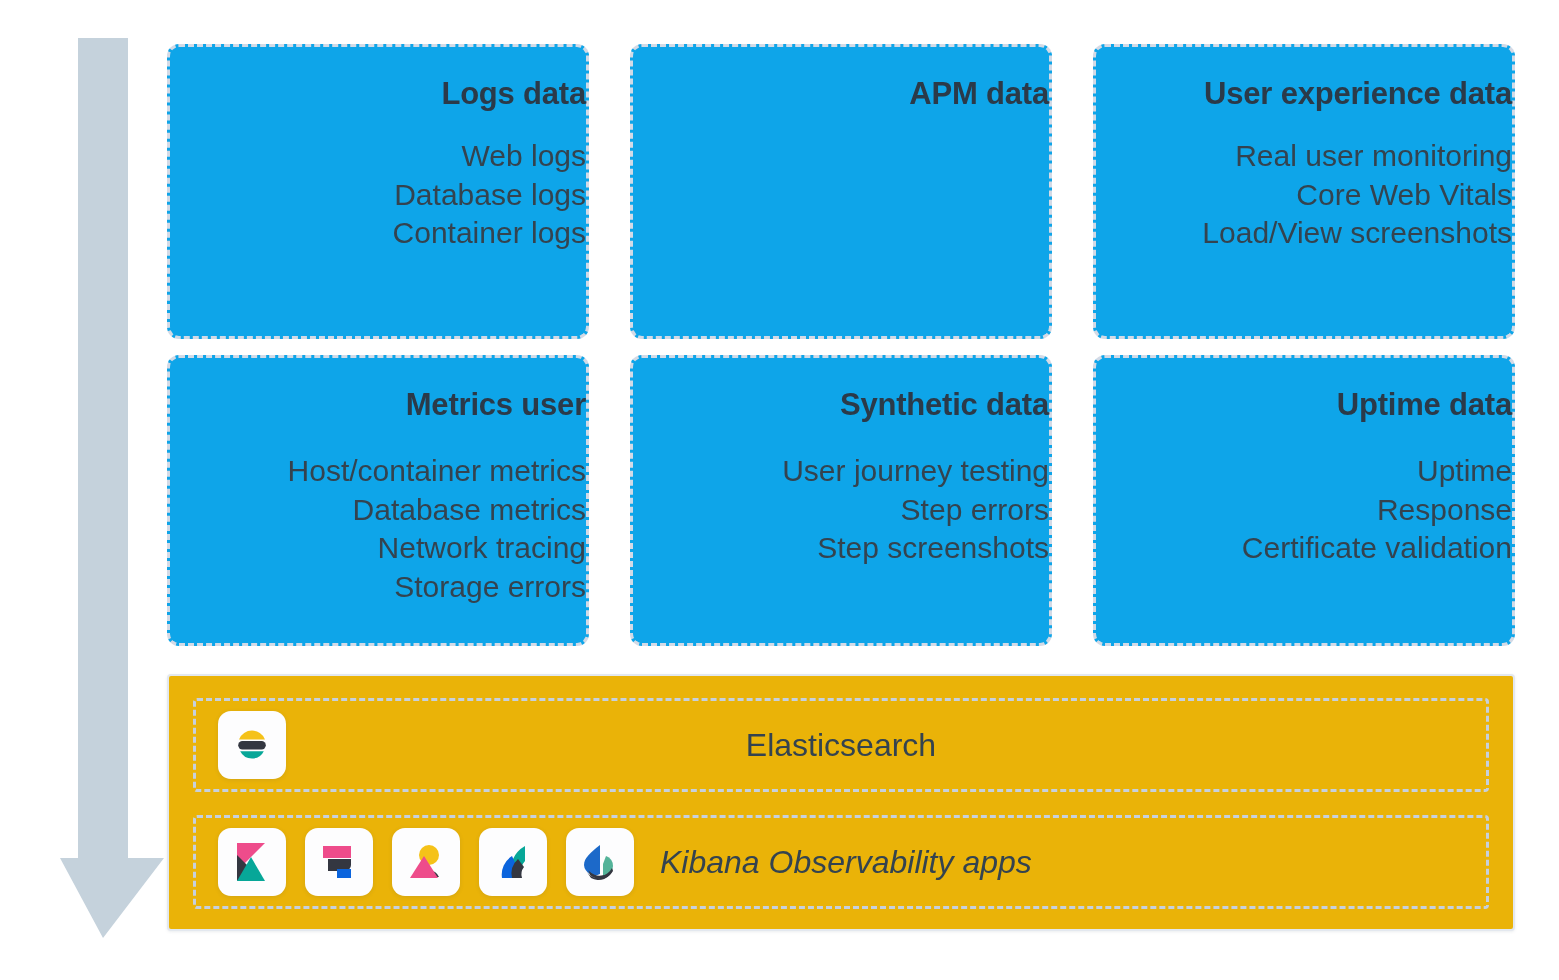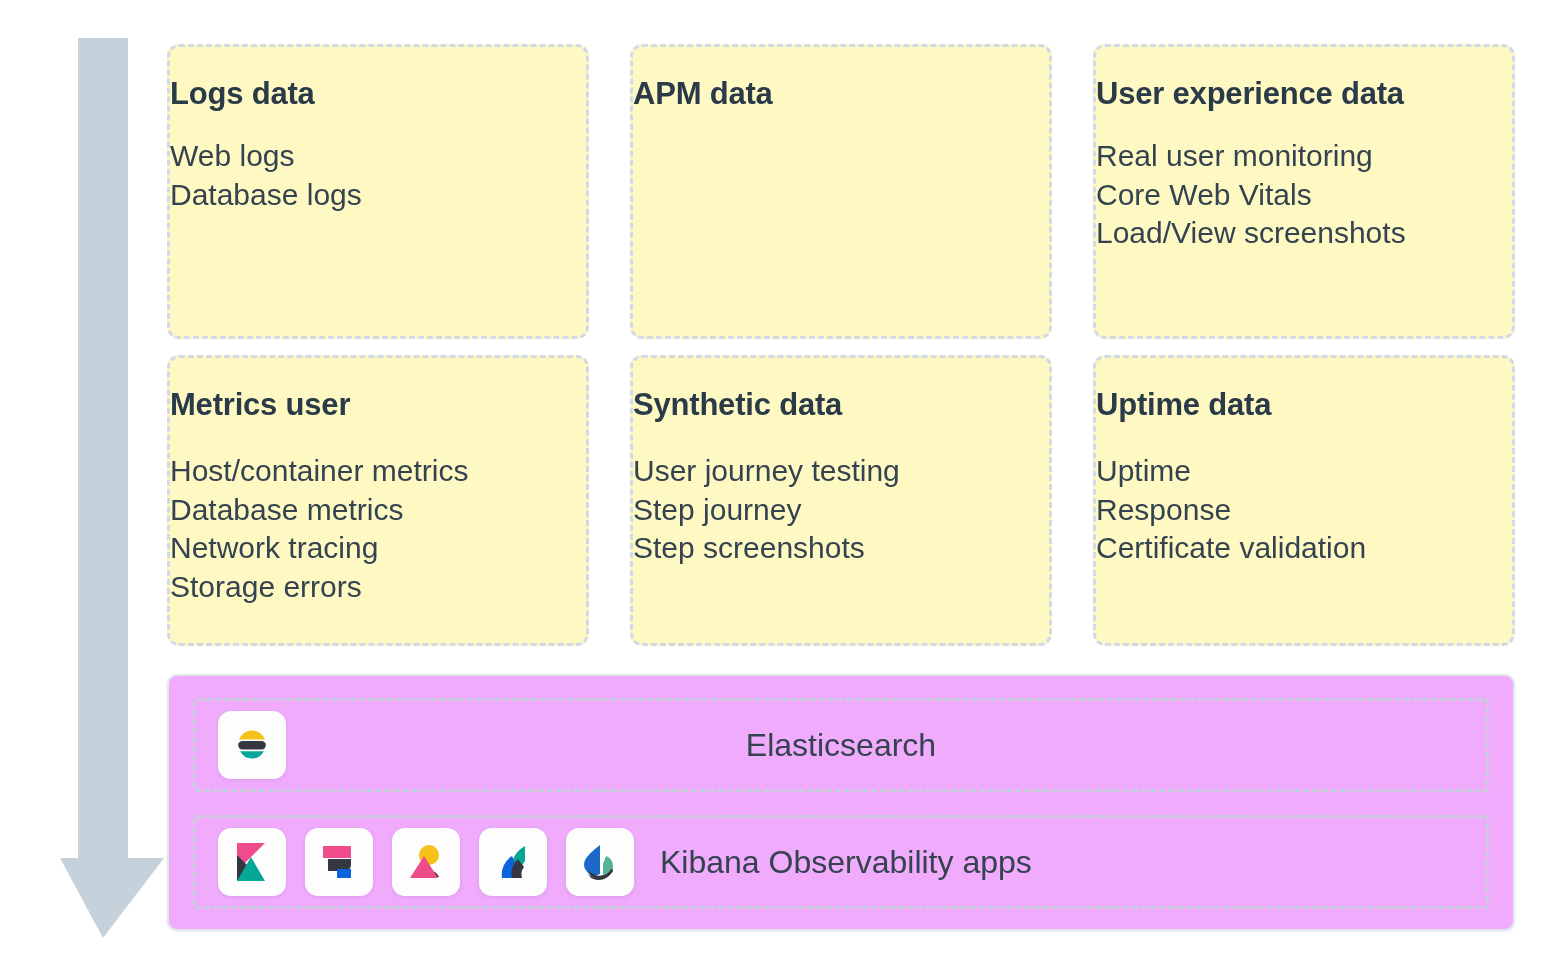--- a/index.html
+++ b/index.html
@@ -36,25 +36,25 @@
     position: absolute;
     left: 167px;
     top: 44px;
     width: 1348px;
     display: grid;
     grid-template-columns: 422px 422px 422px;
     grid-column-gap: 41px;
     grid-row-gap: 16px;
   }
   .card {
-    background: #fef9c3;
+    background: #0ea5e9;
     border: 3px dashed #d3dae6;
     border-radius: 12px;
     box-sizing: border-box;
-    text-align: left;
+    text-align: right;
     padding-top: 30px;
   }
   .card.row1 { height: 295px; }
   .card.row2 { height: 291px; }
 
   .card-title {
     font-size: 31px;
     font-weight: bold;
     color: #2b3a49;
     letter-spacing: -0.2px;
@@ -73,38 +73,38 @@
   
   .card.three-items .card-list { margin-top: 4px; }
 
   
   .platform {
     position: absolute;
     left: 167px;
     top: 674px;
     width: 1348px;
     height: 257px;
-    background: #f0abfc;
+    background: #eab308;
     border: 2px solid #e3e8ef;
-    border-radius: 10px;
+    border-radius: 4px;
     box-sizing: border-box;
     box-shadow: 0 1px 3px rgba(60,80,100,0.10);
     padding: 22px 24px;
   }
   .platform-row {
     position: relative;
     border: 3px dashed #c6d0dd;
     border-radius: 4px;
     box-sizing: border-box;
     height: 94px;
     display: flex;
     align-items: center;
     padding-left: 22px;
   }
-  .platform-row + .platform-row { margin-top: 23px; }
+  .platform-row + .platform-row { margin-top: 23px; font-style: italic; }
 
   .tile {
     width: 68px;
     height: 68px;
     background: #fdfdfe;
     border-radius: 13px;
     box-shadow: 0 1px 4px rgba(60,80,100,0.13);
     display: flex;
     align-items: center;
     justify-content: center;
@@ -138,20 +138,21 @@
     </svg>
   </div>
 
   <div class="grid">
 
     <div class="card row1">
       <div class="card-title">Logs data</div>
       <div class="card-list">
         <div class="card-item">Web logs</div>
         <div class="card-item">Database logs</div>
+        <div class="card-item">Container logs</div>
       </div>
     </div>
 
     <div class="card row1 three-items">
       <div class="card-title">APM data</div>
     </div>
 
     <div class="card row1 three-items">
       <div class="card-title">User experience data</div>
       <div class="card-list">
@@ -168,21 +169,21 @@
         <div class="card-item">Database metrics</div>
         <div class="card-item">Network tracing</div>
         <div class="card-item">Storage errors</div>
       </div>
     </div>
 
     <div class="card row2 three-items">
       <div class="card-title">Synthetic data</div>
       <div class="card-list">
         <div class="card-item">User journey testing</div>
-        <div class="card-item">Step journey</div>
+        <div class="card-item">Step errors</div>
         <div class="card-item">Step screenshots</div>
       </div>
     </div>
 
     <div class="card row2 three-items">
       <div class="card-title">Uptime data</div>
       <div class="card-list">
         <div class="card-item">Uptime</div>
         <div class="card-item">Response</div>
         <div class="card-item">Certificate validation</div>

